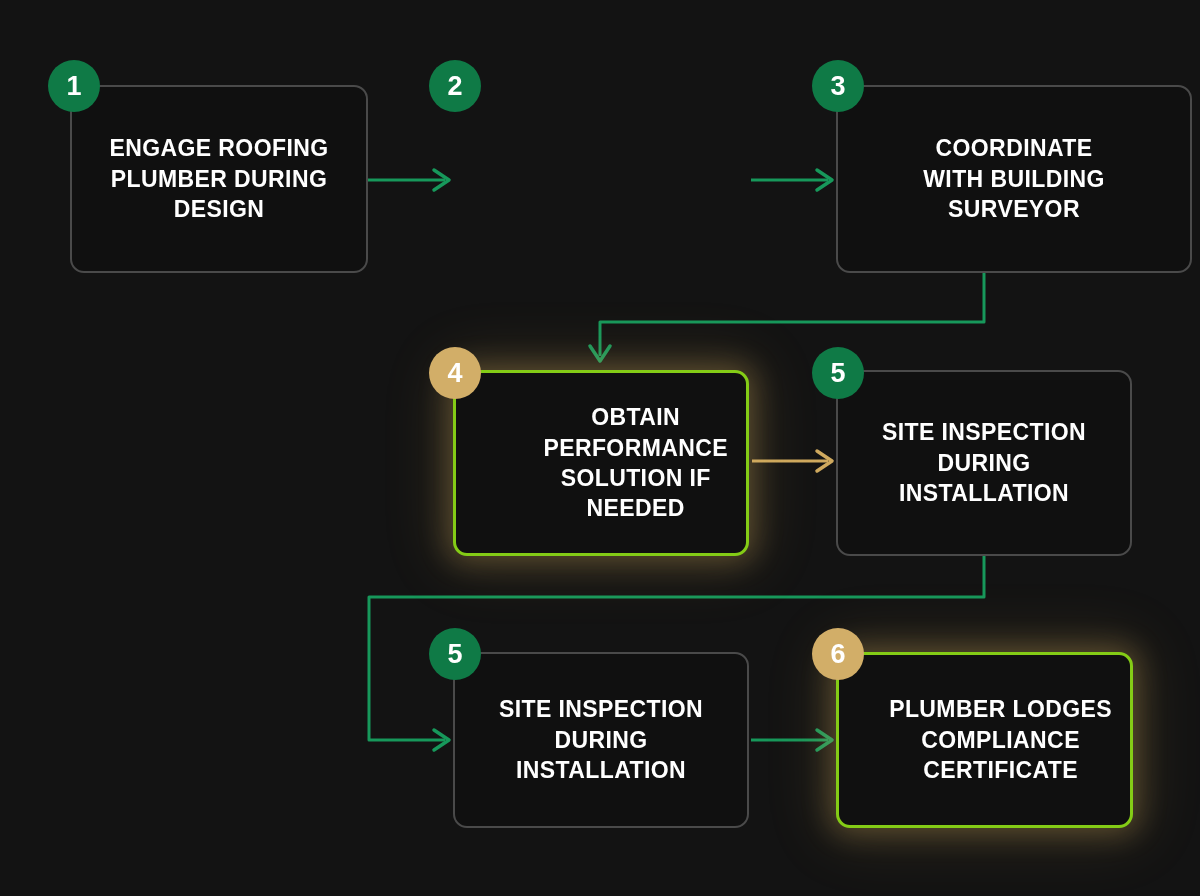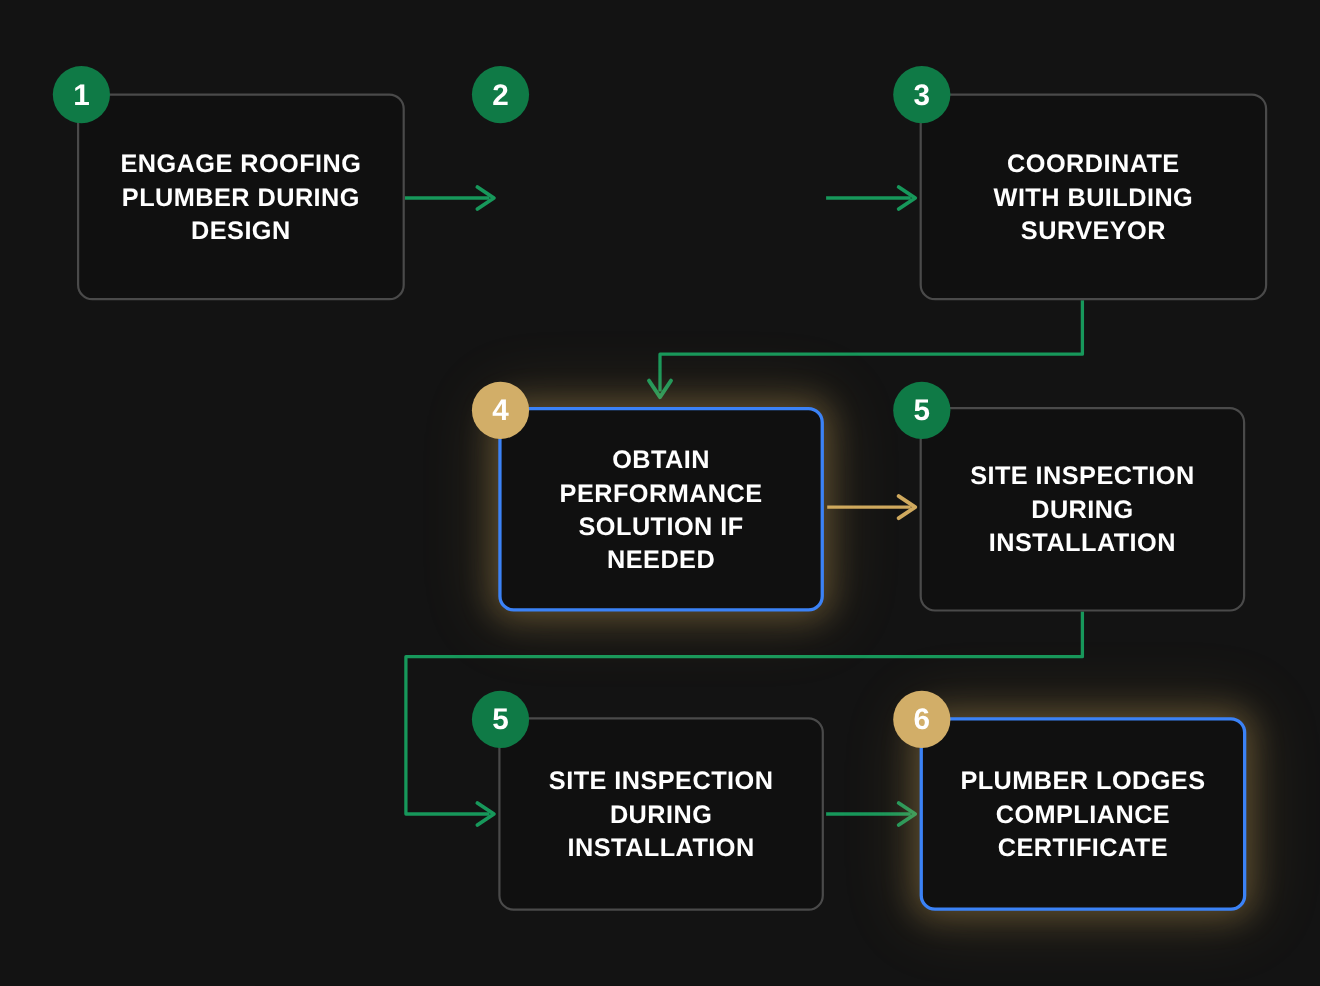--- a/index.html
+++ b/index.html
@@ -28,23 +28,24 @@
     box-sizing: border-box;
     background: #101010;
     border: 2px solid #4a4a4a;
     border-radius: 14px;
     display: flex;
     align-items: center;
     justify-content: center;
     padding: 10px 18px;
   }
   .node.gold {
-    border: 3px solid #3b82f6;
+    border: 3px solid #84cc16;
     box-shadow: 0 0 28px 6px rgba(214,175,95,0.30),
                 0 0 60px 14px rgba(214,175,95,0.13);
+    justify-content: flex-end;
   }
   .node-label {
     color: #ffffff;
     font-size: 23px;
     font-weight: 700;
     line-height: 1.32;
     letter-spacing: 0.4px;
     text-align: center;
     text-transform: uppercase;
     white-space: pre-line;
@@ -118,21 +119,21 @@
 DESIGN</div>
   </div>
   <div class="badge green" style="left:48px; top:60px;">
     <span>1</span>
   </div>
 
   <div class="badge green" style="left:429px; top:60px;">
     <span>2</span>
   </div>
 
-  <div class="node" style="left:836px; top:85px; width:316px; height:188px;">
+  <div class="node" style="left:836px; top:85px; width:356px; height:188px;">
     <div class="node-label">COORDINATE
 WITH BUILDING
 SURVEYOR</div>
   </div>
   <div class="badge green" style="left:812px; top:60px;">
     <span>3</span>
   </div>
 
   <div class="node gold" style="left:453px; top:370px; width:296px; height:186px;">
     <div class="node-label">OBTAIN

